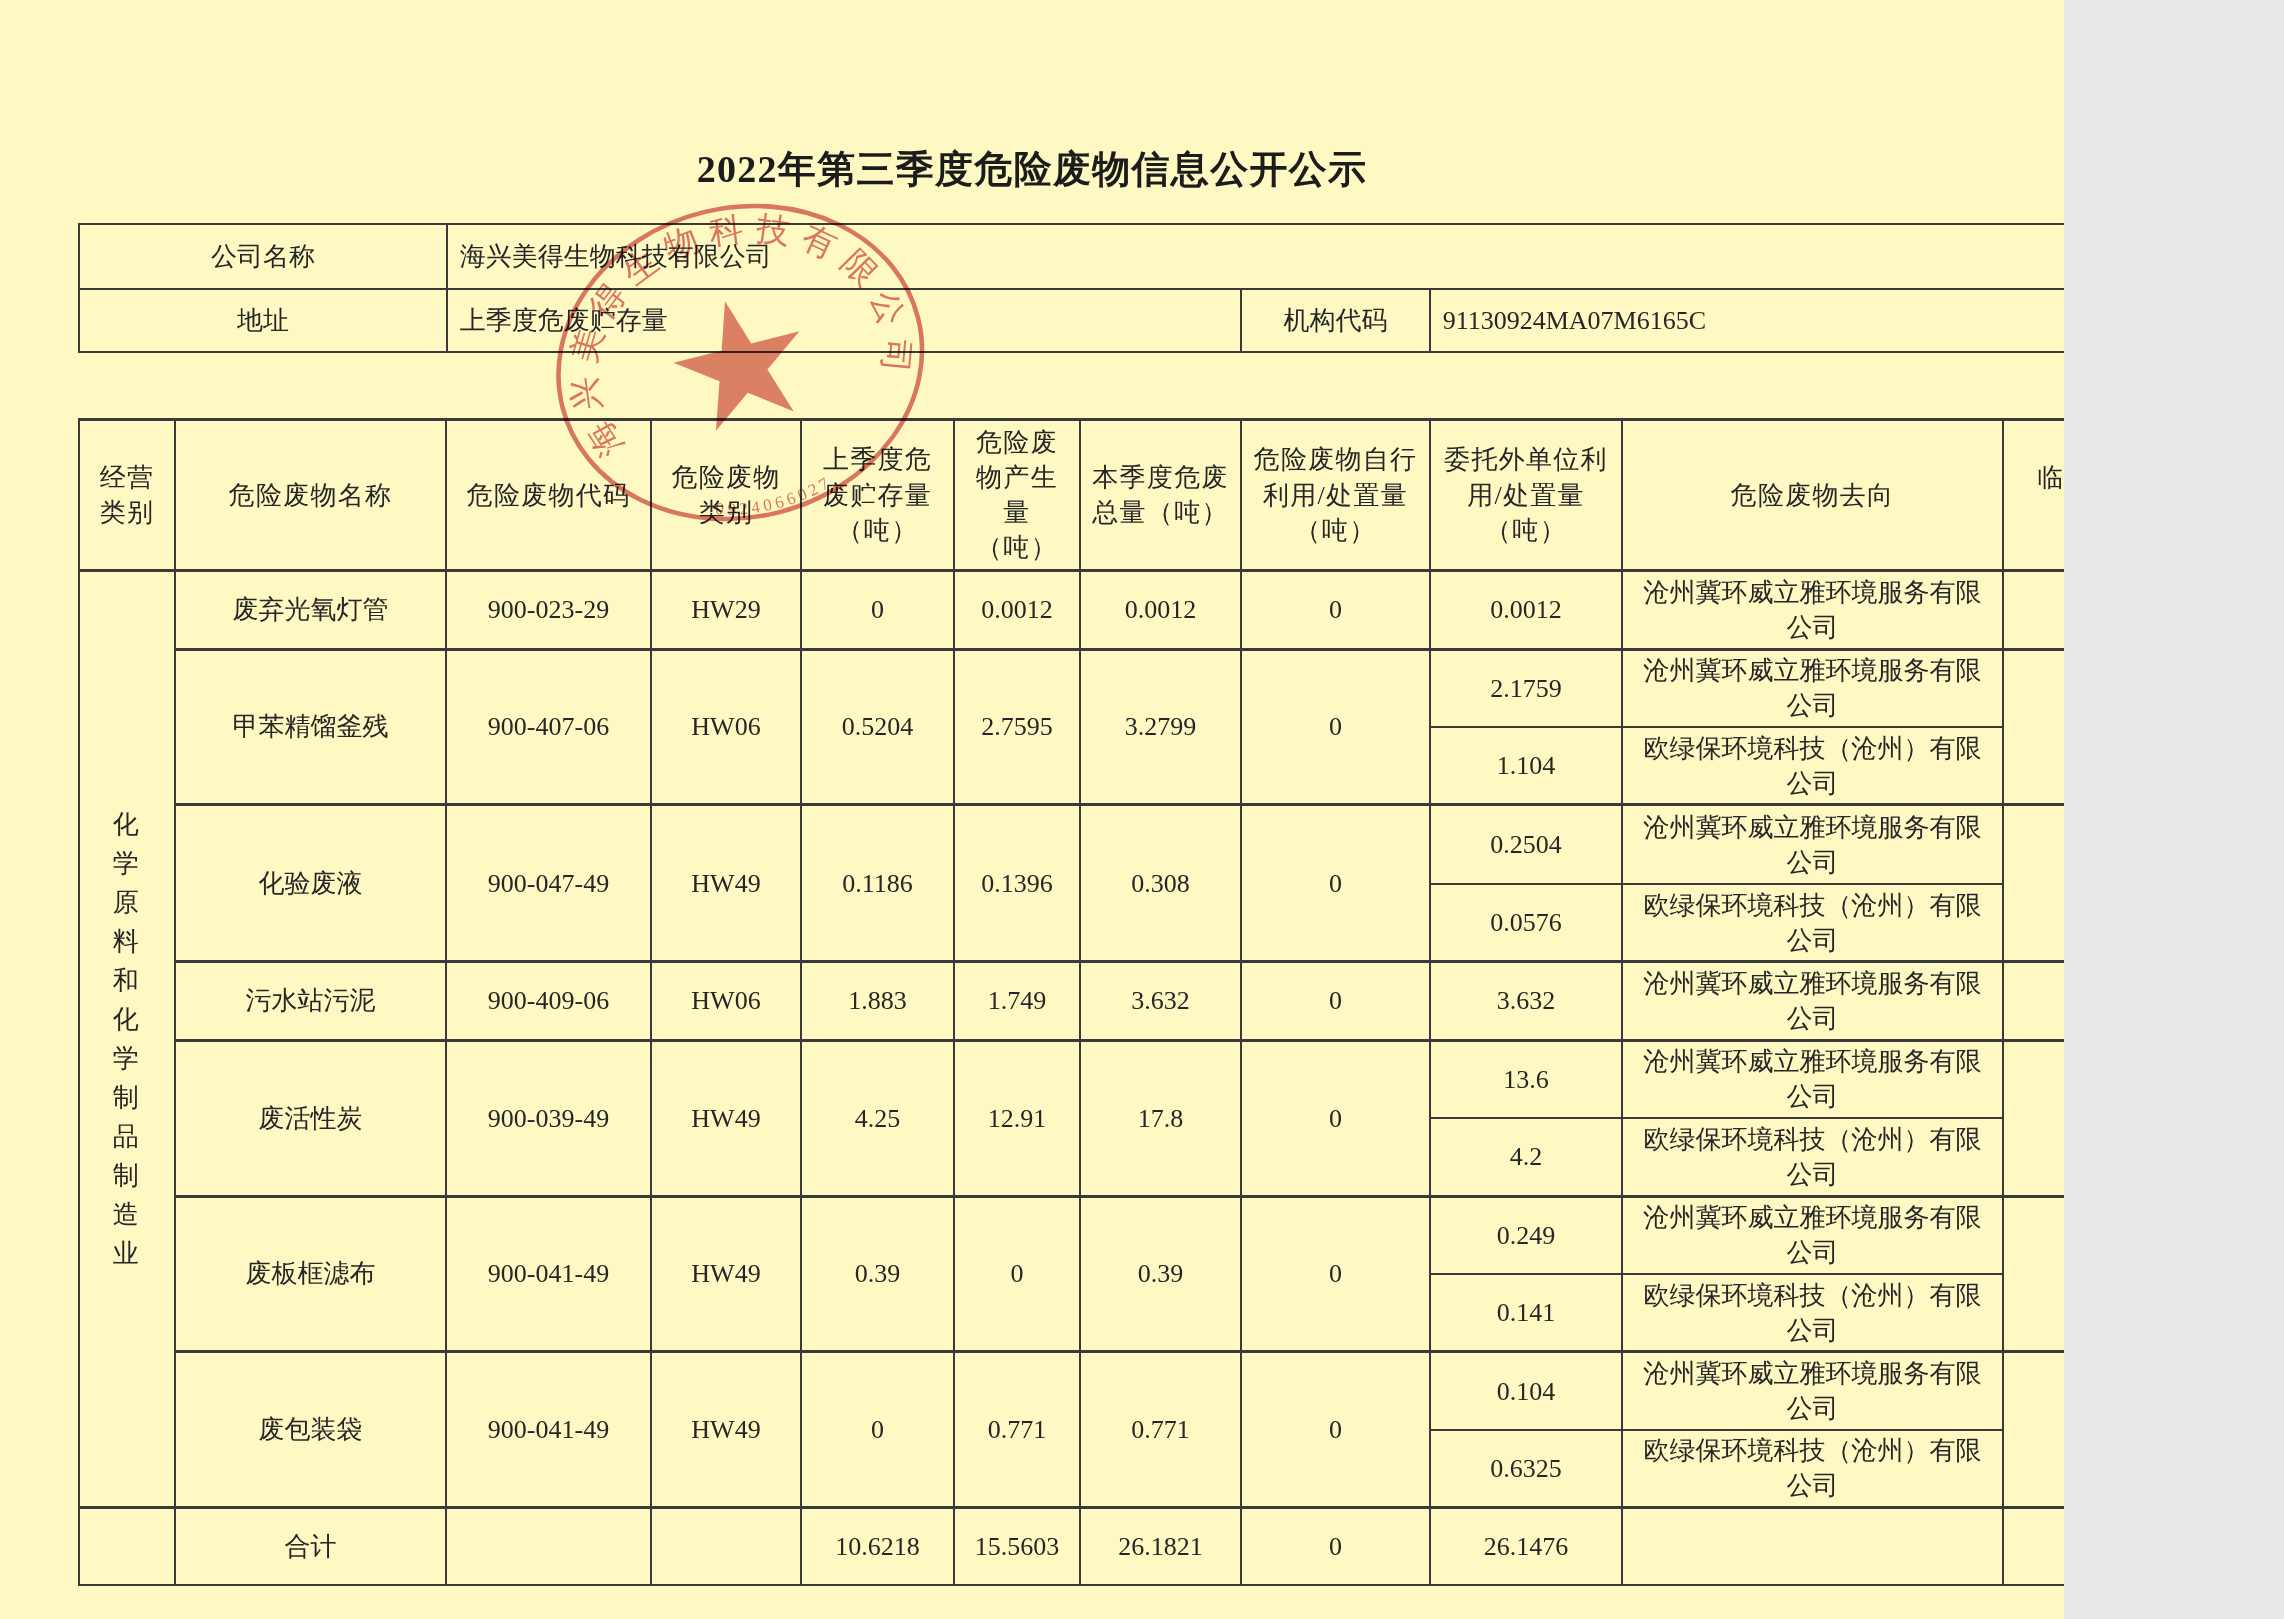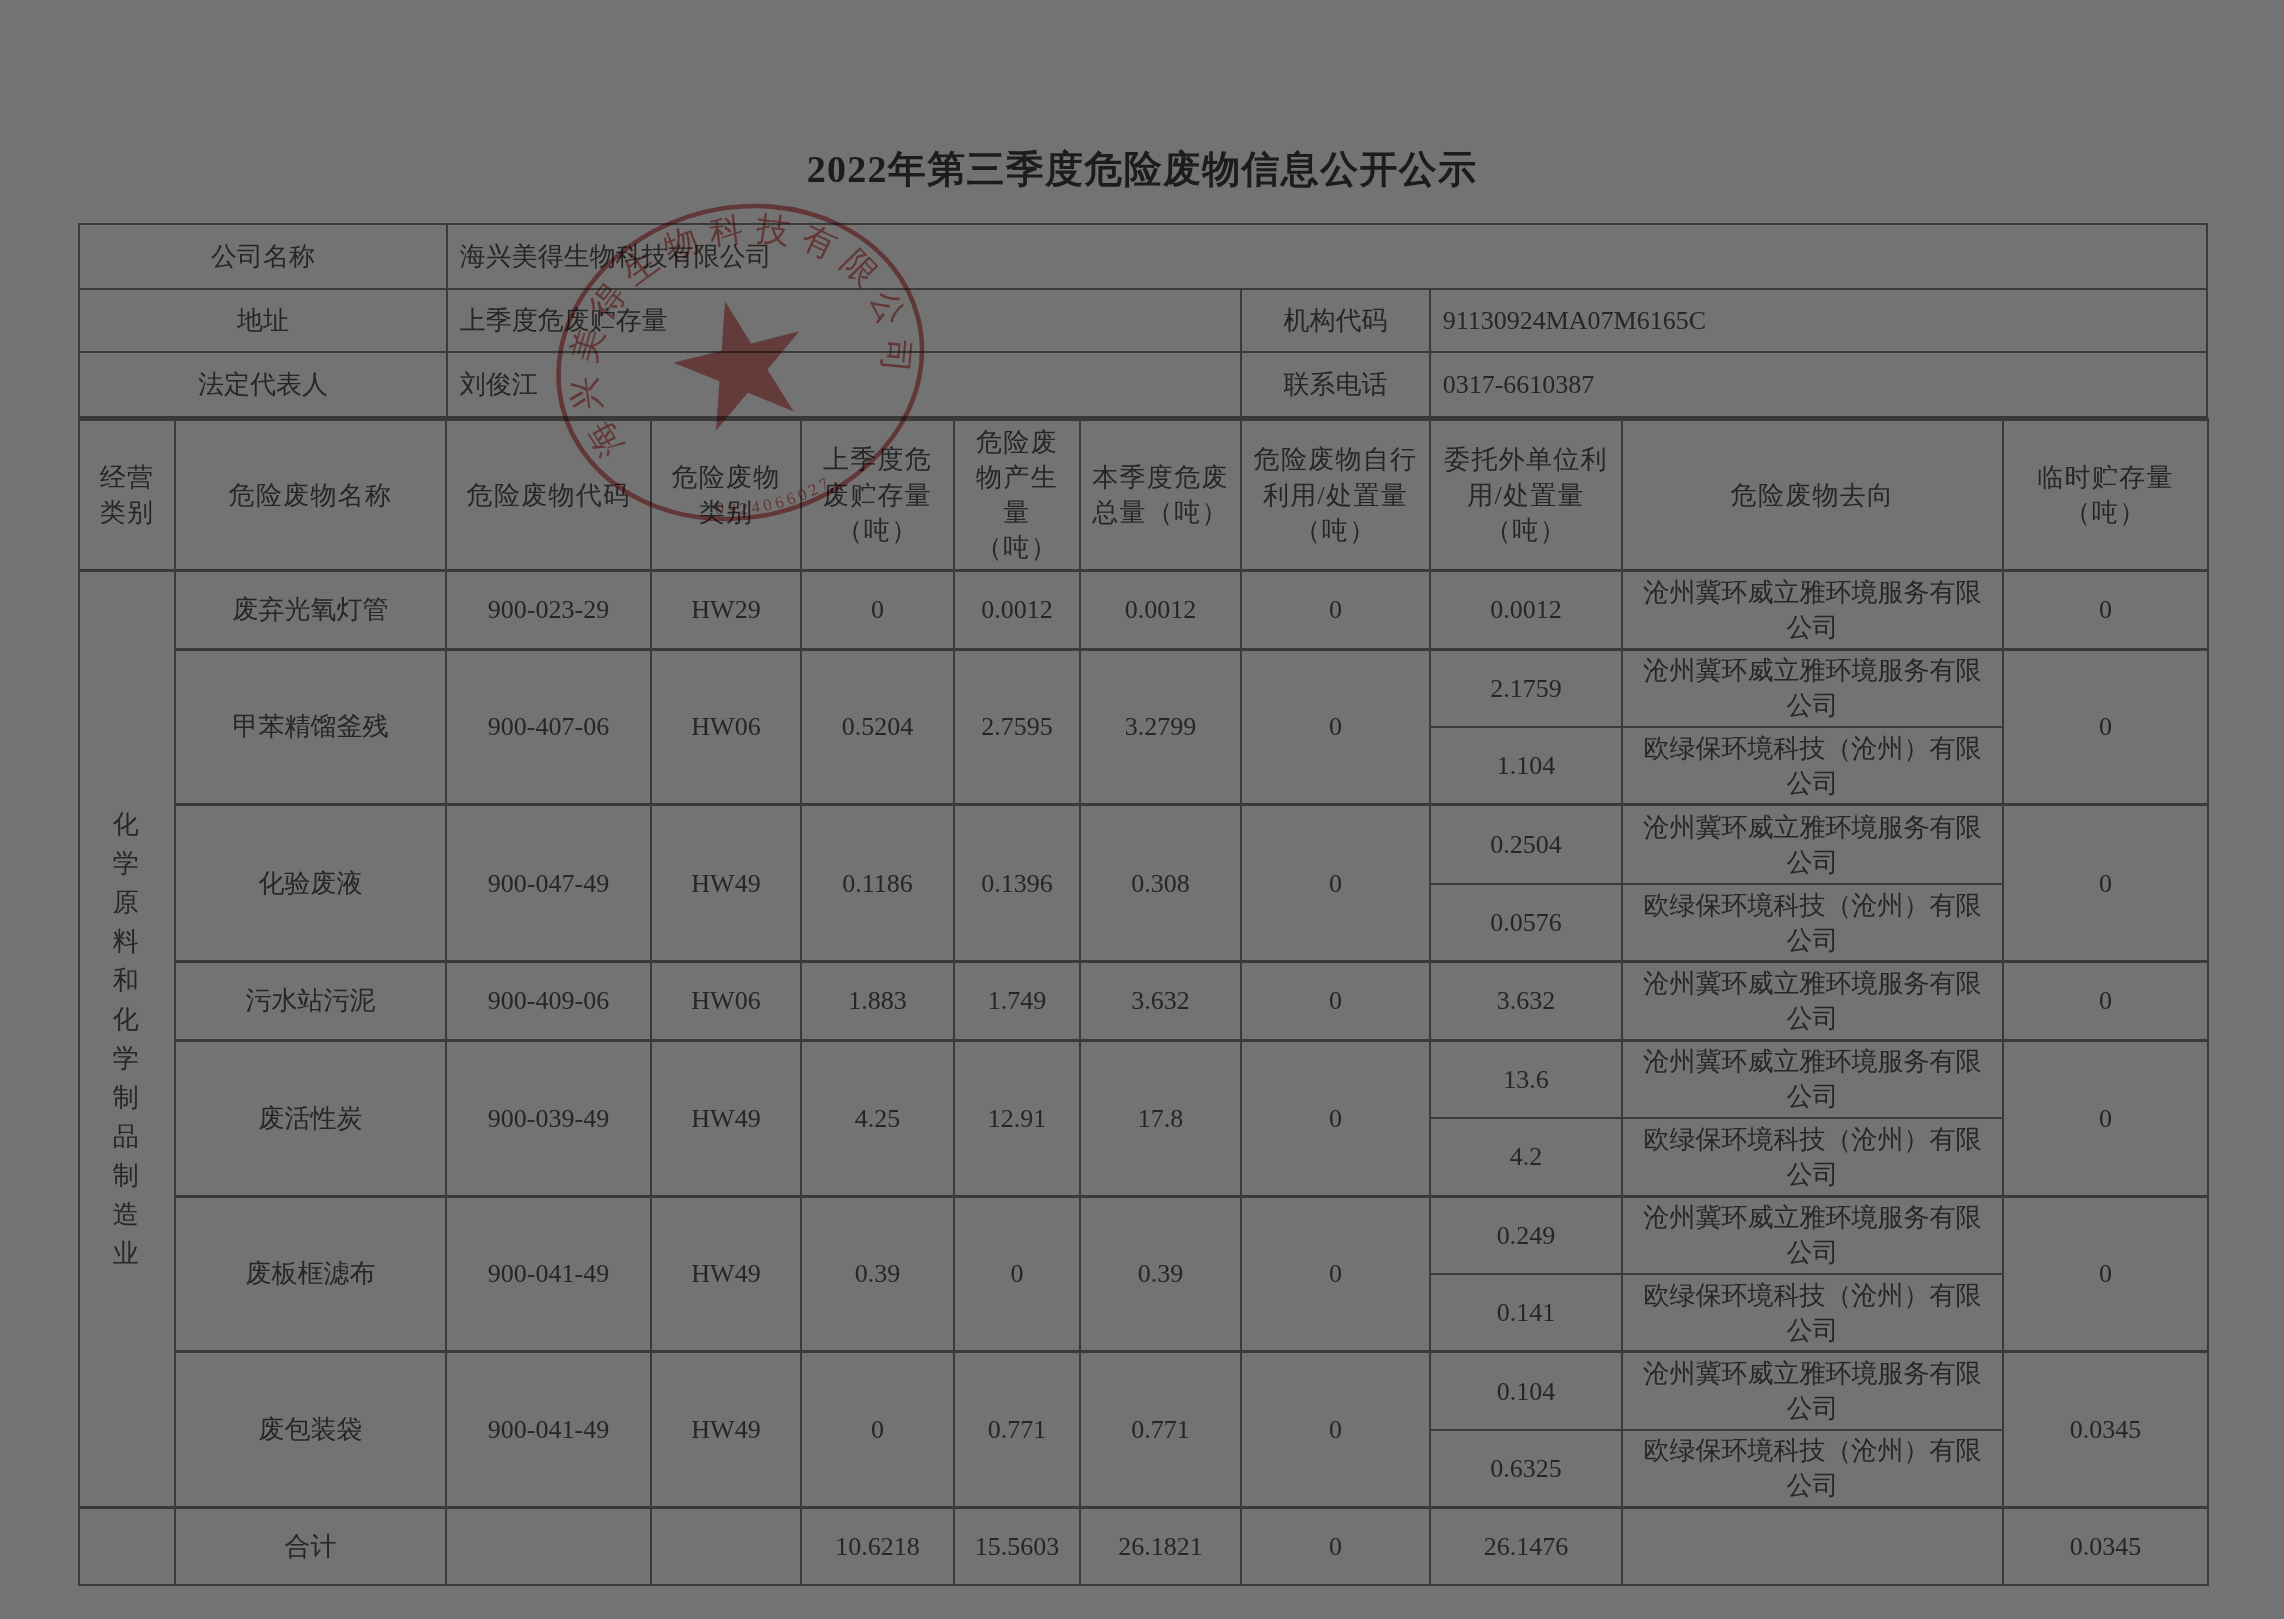--- a/index.html
+++ b/index.html
@@ -1,17 +1,17 @@
 <!DOCTYPE html>
 <html style="font-size:10.4px"><head>
 <meta charset="utf-8">
 <style>
   html,body{margin:0;padding:0;background:#e8e8e6;}
   .page{
-    position:relative;width:2284px;height:1619px;background:#737373;
+    position:relative;width:2064px;height:1619px;background:#fef9c3;
     font-family:"Liberation Serif","DejaVu Serif",serif;color:#222;overflow:hidden;
   }
   .doc-title{
     position:absolute;top:144px;left:0;width:100%;text-align:center;
     font-size:38px;font-weight:bold;letter-spacing:1.3px;color:#1c1c1c;
   }
   table{border-collapse:collapse;table-layout:fixed;}
   td,th{
     border:2px solid #3a3a3a;padding:2.6px 6.5px;text-align:center;vertical-align:middle;
     font-size:26px;color:#262626;font-weight:normal;word-break:break-all;line-height:1.35;
@@ -47,26 +47,20 @@
     <tbody>
         <tr style="height:65px">
       <td>公司名称</td>
       <td class="val" colspan="3">海兴美得生物科技有限公司</td>
     </tr>
     <tr style="height:63px">
       <td>地址</td>
       <td class="val">上季度危废贮存量</td>
       <td>机构代码</td>
       <td class="val">91130924MA07M6165C</td>
-    </tr>
-    <tr style="height:65px">
-      <td>法定代表人</td>
-      <td class="val">刘俊江</td>
-      <td>联系电话</td>
-      <td class="val">0317-6610387</td>
     </tr>
   </tbody>
     </table>
 
   <table class="main-table">
     <colgroup>
       <col style="width:96px">
         <col style="width:271px">
         <col style="width:205px">
         <col style="width:150px">

